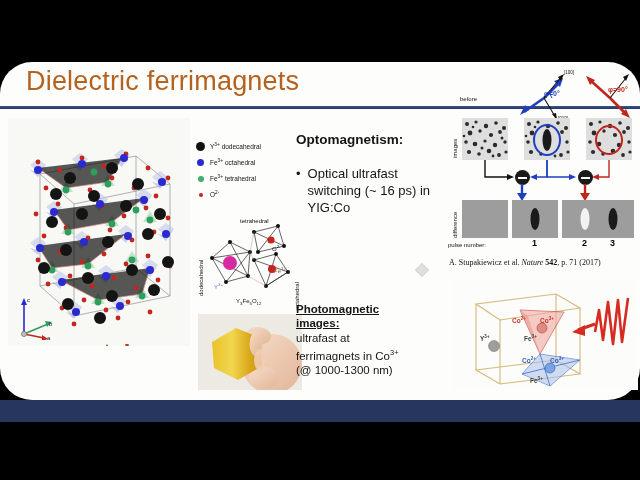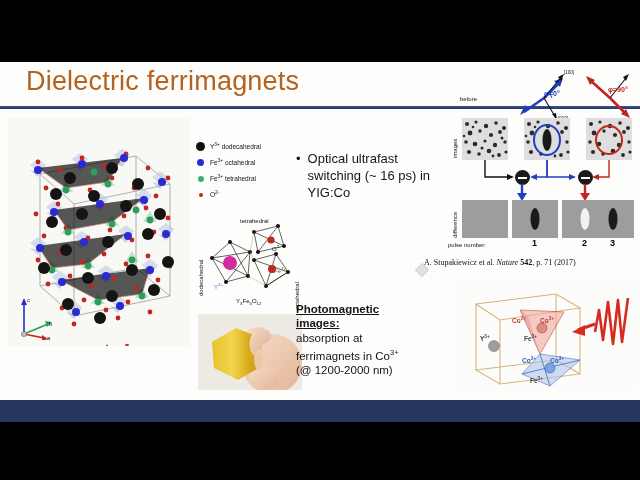--- a/index.html
+++ b/index.html
@@ -10,20 +10,21 @@
     overflow: hidden;
     position: relative;
   }
   #video-frame { position:absolute; left:0; top:0; width:640px; height:480px; background:#000; }
 
   
   #slide {
     position: absolute; left: 0; top: 62px;
     width: 640px; height: 338px;
     background: #fdfdfb;
+    border-radius: 32px;
   }
   #footer-bar {
     position: absolute; left: 0; top: 400px;
     width: 640px; height: 22px;
     background: #27365f;
   }
   #bottom-letterbox {
     position:absolute; left:0; top:422px; width:640px; height:58px; background:#000;
   }
   #top-letterbox { position:absolute; left:0; top:0; width:640px; height:62px; background:#000; }
@@ -105,21 +106,21 @@
     position:absolute; width:15px; height:15px; border-radius:50%;
     background:#1a1a1a;
   }
   .minus-circle::after{
     content:""; position:absolute; left:3px; top:6.5px; width:9px; height:2px; background:#fff;
   }
   .rot-lbl { transform-origin:0 0; transform:rotate(-90deg); font-size:6px; color:#111; position:absolute; white-space:nowrap;}
 
   
   #citation {
-    position:absolute; left:424px; top:196px; width:190px;
+    position:absolute; left:449px; top:196px; width:190px;
     font-family:"Liberation Serif", serif; font-size:8px; color:#111; white-space:nowrap;
   }
   #citation i { font-style:italic; }
   #citation b { font-weight:bold; }
 
   
   #cell-fig {
     position:absolute; left:452px; top:218px; width:186px; height:110px;
     background:#fbfbf9; overflow:hidden;
   }
@@ -420,35 +421,36 @@
         <ellipse cx="74" cy="50" rx="30" ry="30" fill="url(#skin)"></ellipse>
         <ellipse cx="60" cy="22" rx="13" ry="9" fill="url(#skin)"></ellipse>
         <ellipse cx="66" cy="64" rx="15" ry="11" fill="url(#skin)"></ellipse>
         <polygon points="14,28 38,14 62,24 64,52 40,66 16,54" fill="url(#gold)"></polygon>
         <ellipse cx="58" cy="30" rx="6.5" ry="12" fill="url(#skin)" opacity=".95"></ellipse>
         <ellipse cx="62" cy="46" rx="6" ry="11" fill="#f0cdb3" opacity=".9"></ellipse>
       </svg>
     </div>
 
     <div id="txt-col">
+      <div id="opto-head">Optomagnetism:</div>
       <div id="opto-bullet">
         <span class="bull">•</span>
         <span>Optical ultrafast switching (~ 16 ps) in YIG:Co</span>
       </div>
     </div>
 
     <div id="photo-block">
       <div id="photo-head">
         <span>Photomagnetic</span><br>
         <span>images:</span>
       </div>
       <div id="photo-body">
-        <span>absorption at</span><br>
+        <span>ultrafast at</span><br>
         <span>ferrimagnets in Co</span><sup>3+</sup><br>
-        <span>(@ 1200-2000 nm)</span>
+        <span>(@ 1000-1300 nm)</span>
       </div>
     </div>
 
     <div id="diamond-marker"></div>
 
     <div id="exp-fig">
 
       <div class="exp-lbl" style="left:20px; top:38px;">before</div>
 
       <svg style="position:absolute;left:76px;top:14px;" width="56" height="50" viewBox="0 0 56 50">

